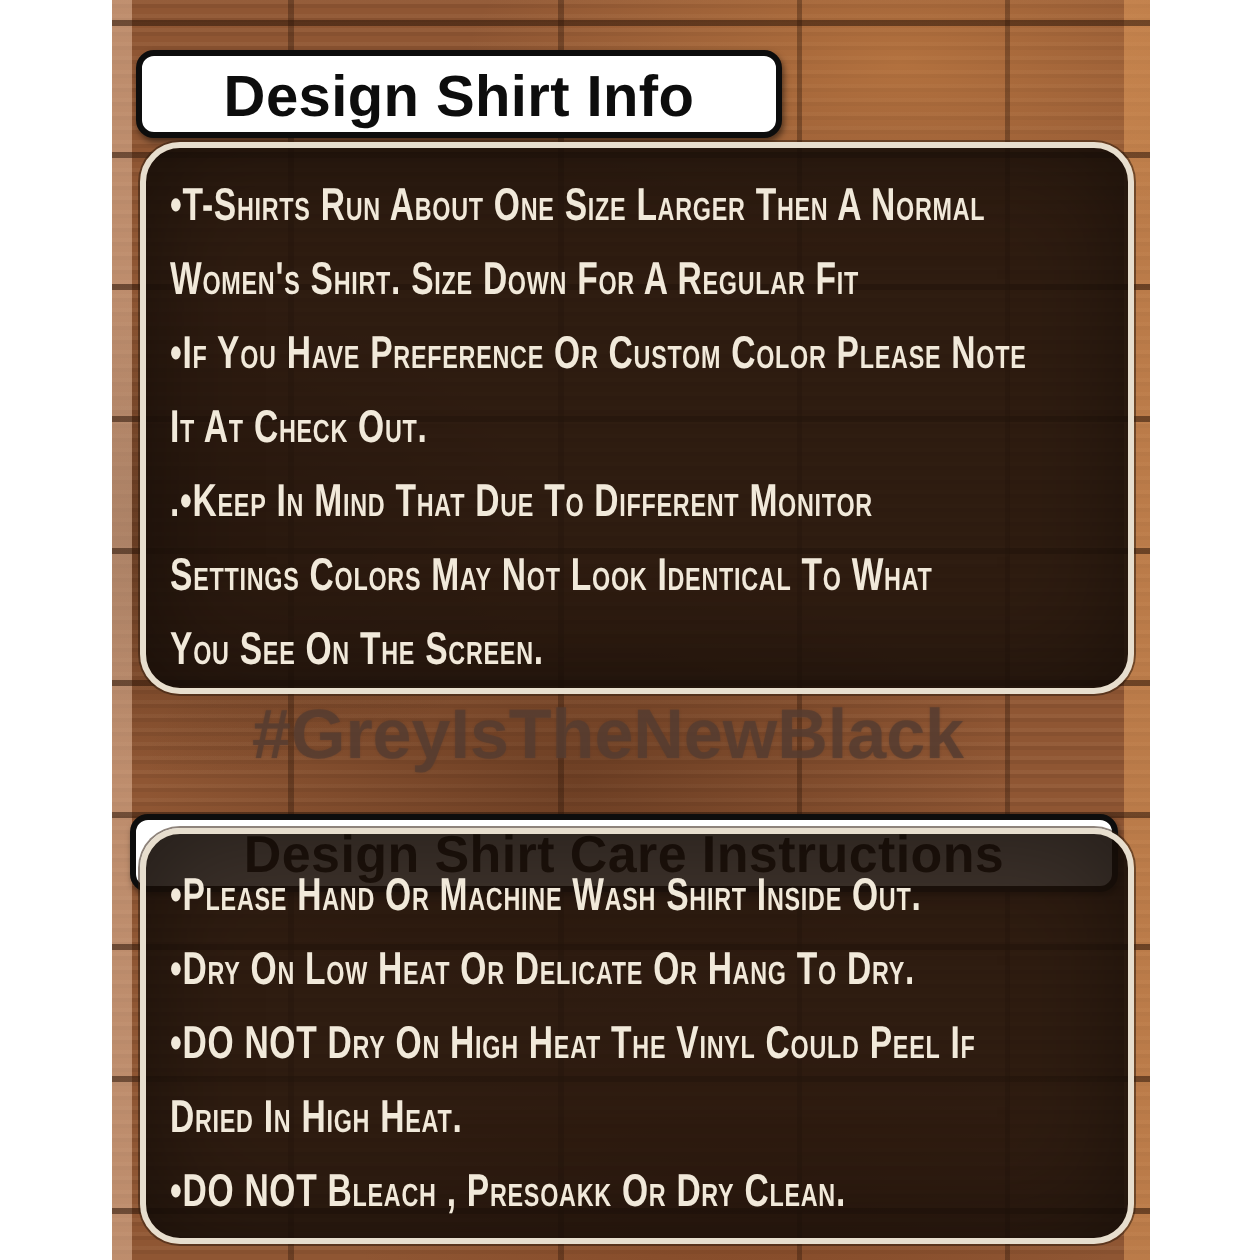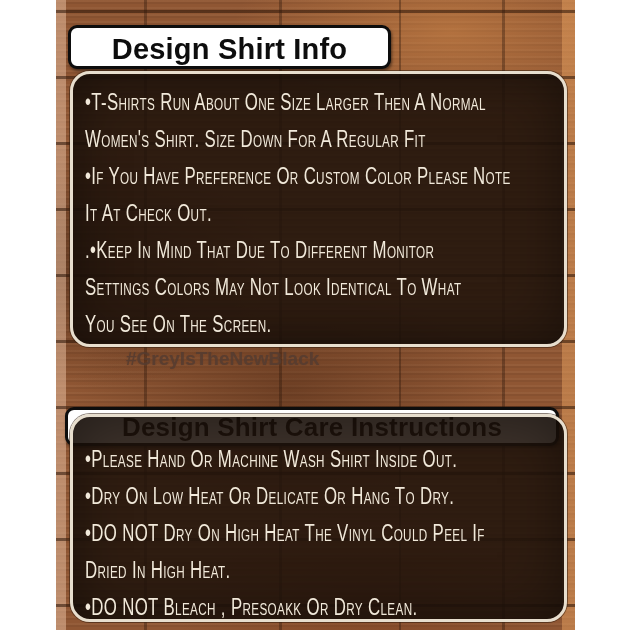--- a/index.html
+++ b/index.html
@@ -51,32 +51,32 @@
   
   .panel{
     position:absolute;left:14px;width:497px;
     background:rgba(32,19,11,0.87);
     border:3px solid #e7dece;border-radius:20px;
     box-shadow:0 0 0 1px rgba(50,30,15,0.55), inset 0 0 55px rgba(0,0,0,0.45);
     box-sizing:border-box;
   }
   .panel-info{top:71px;height:276px;}
   .panel-care{top:414px;height:208px;}
-  .panel .lines{padding:10px 6px 0 12px;}
-  .panel-care .lines{padding-top:24px;}
+  .panel .lines{padding:10px 6px 0 12px;font-weight:bold;}
+  .panel-care .lines{padding-top:12px;}
   .text-line{
     font-size:23px;line-height:37px;color:#f1e9da;
     font-variant:small-caps;letter-spacing:0.5px;white-space:nowrap;
     transform:scaleX(0.73);transform-origin:left center;
     font-family:"Liberation Sans",sans-serif;
   }
   
   .watermark{
-    position:absolute;left:70px;top:348px;width:330px;text-align:left;
-    font-size:19px;font-weight:bold;color:rgba(84,60,48,0.72);
+    position:absolute;left:70px;top:348px;width:330px;text-align:right;
+    font-size:35px;font-weight:bold;color:rgba(84,60,48,0.72);
     text-shadow:0 0 1px rgba(84,60,48,0.5);white-space:nowrap;
   }
 </style>
 </head>
 <body>
 
 <div class="canvas">
   <div class="wood">
 
     <div class="banner banner-info">

